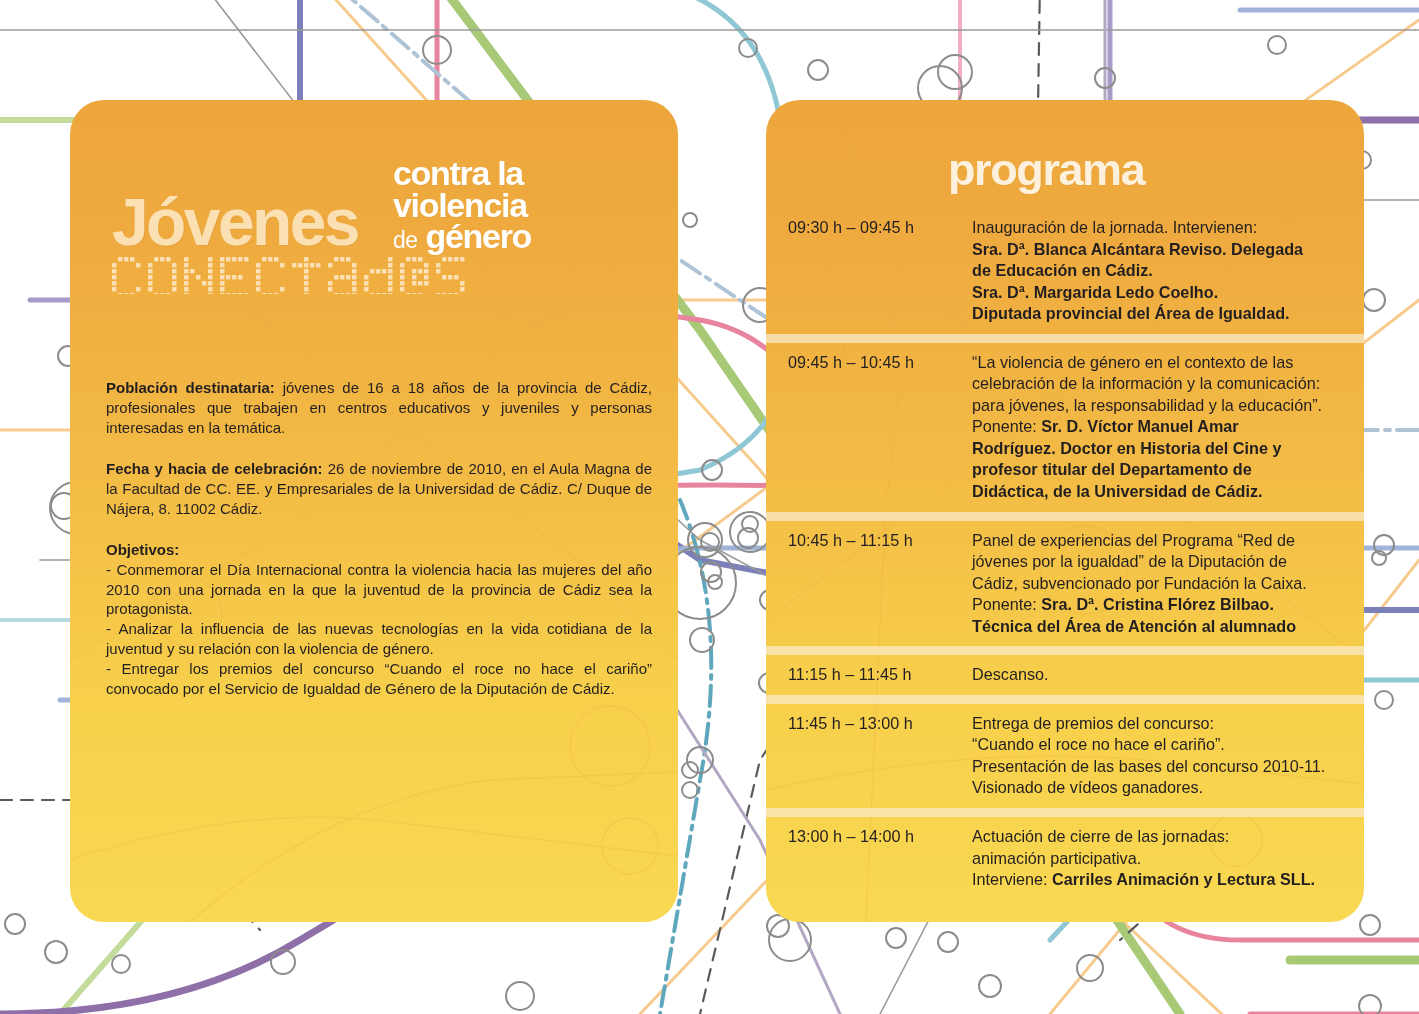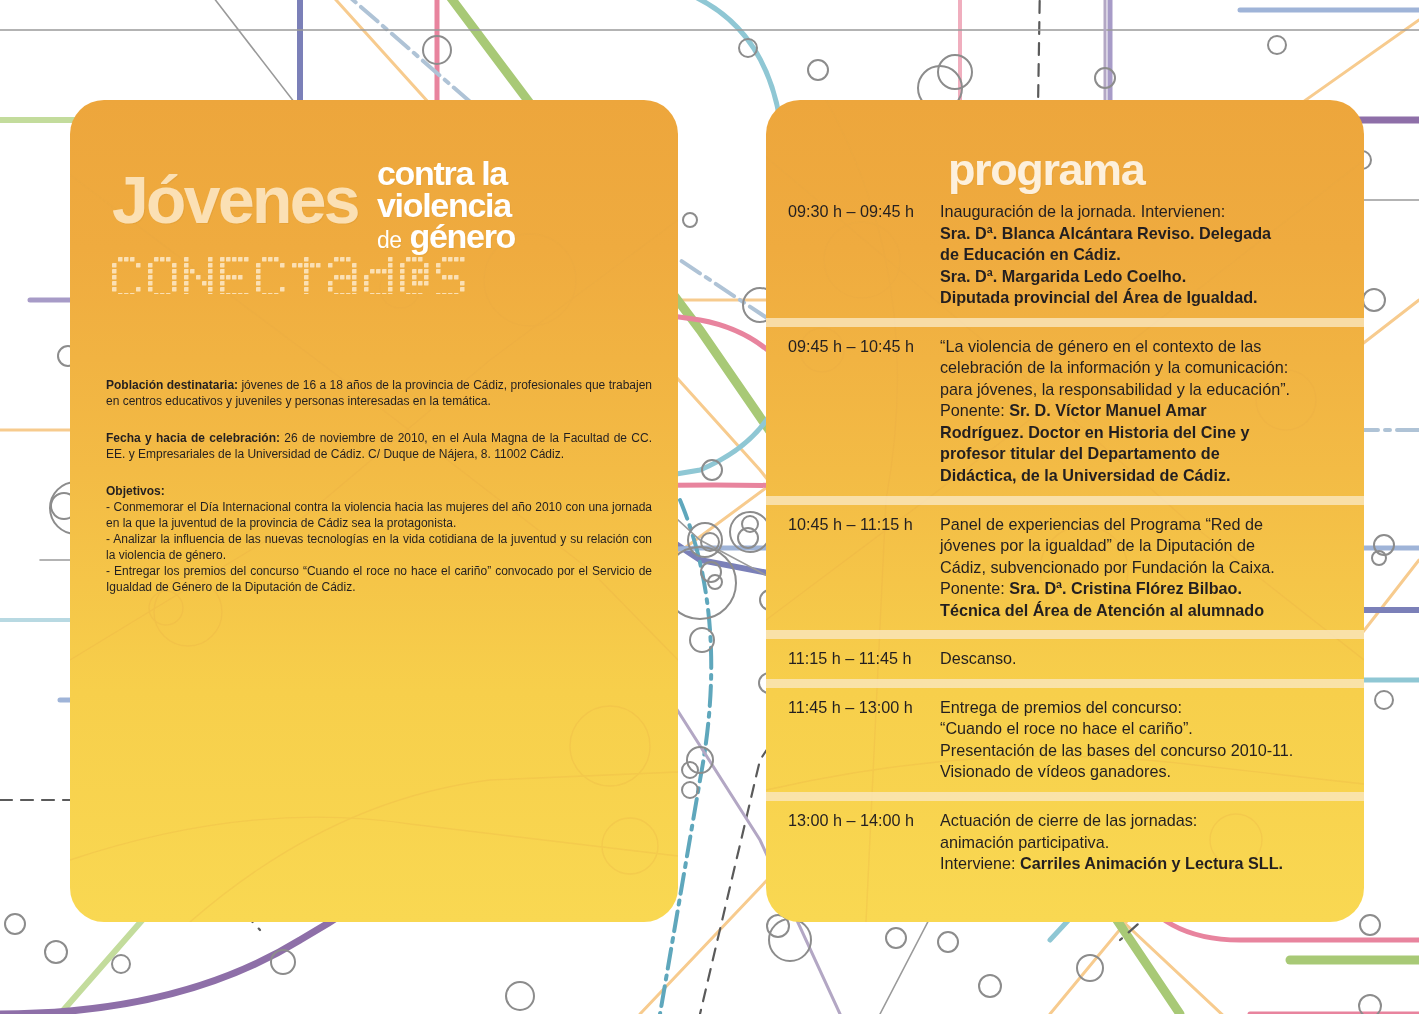--- a/index.html
+++ b/index.html
@@ -59,21 +59,22 @@
   
   #logo-block {
     position: absolute;
     left: 42px;
     top: 48px;
     width: 540px;
   }
 
   #logo-row-top {
     display: flex;
-    align-items: center;
+    align-items: flex-end;
+    gap: 16px;
   }
 
   #logo-jovenes {
     font-family: "Liberation Sans", sans-serif;
     font-weight: bold;
     font-size: 66px;
     line-height: 0.92;
     letter-spacing: -2.6px;
     color: #fbe0b4;
     text-shadow: 1px 1px 0 rgba(190,130,40,.16);
@@ -102,21 +103,21 @@
   #logo-conectados svg { display: block; }
   .dm { fill: #fbe0b4; }
 
   
   #left-body {
     position: absolute;
     left: 36px;
     top: 278px;
     width: 546px;
     color: #231f20;
-    font-size: 12px;
+    font-size: 15px;
     line-height: 1.33;
   }
   .para { margin-bottom: 21px; text-align: justify; }
   .para:last-child { margin-bottom: 0; }
   .para b { font-weight: bold; }
   .lead { font-weight: bold; }
   .bullet { display: block; }
 
   
   #programa-title {
@@ -126,21 +127,21 @@
     font-size: 45px;
     font-weight: bold;
     letter-spacing: -1.4px;
     color: #fdf0dc;
     text-shadow: 1px 1px 0 rgba(190,130,40,.12);
   }
 
   #programa-rows {
     position: absolute;
     left: 0;
-    top: 92px;
+    top: 108px;
     width: 100%;
   }
 
   .prog-row {
     position: relative;
     display: flex;
     padding: 9px 26px 9px 0;
   }
 
   .prog-sep {
@@ -159,20 +160,21 @@
     color: #231f20;
     white-space: nowrap;
   }
 
   .prog-desc {
     flex: 1 1 auto;
     font-size: 16.2px;
     line-height: 1.33;
     color: #231f20;
     padding-left: 6px;
+    margin-left: 32px;
   }
   .prog-desc b { font-weight: bold; }
 
 </style>
 </head>
 <body>
 
 <div id="poster">
 
   <svg id="bg-network" viewBox="0 0 1419 1014" xmlns="http://www.w3.org/2000/svg">

